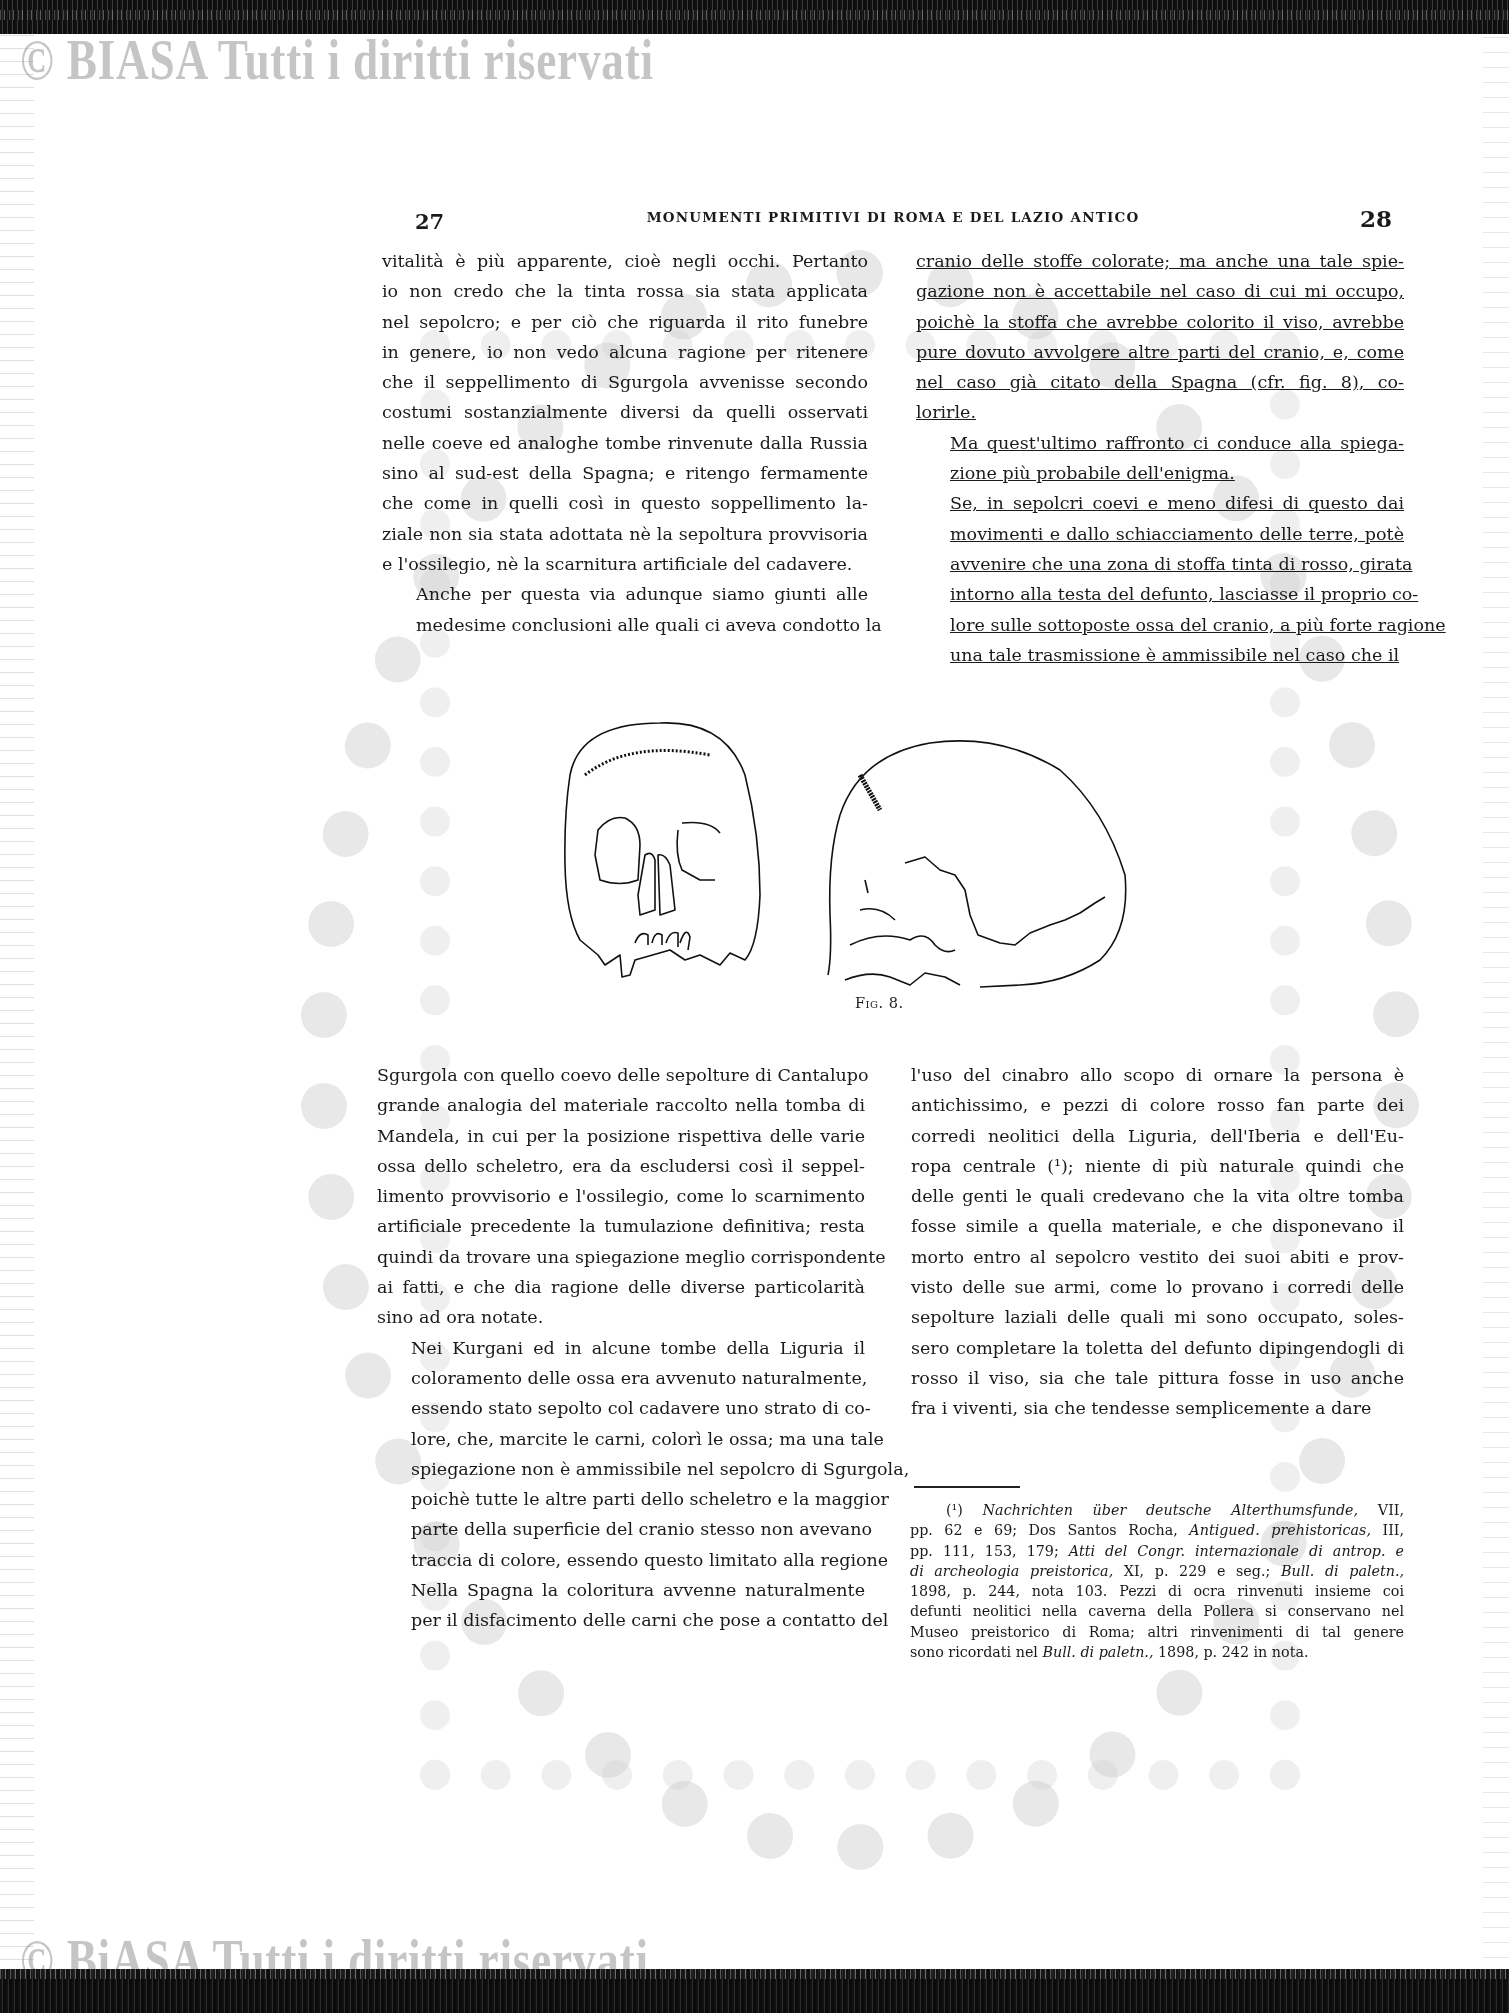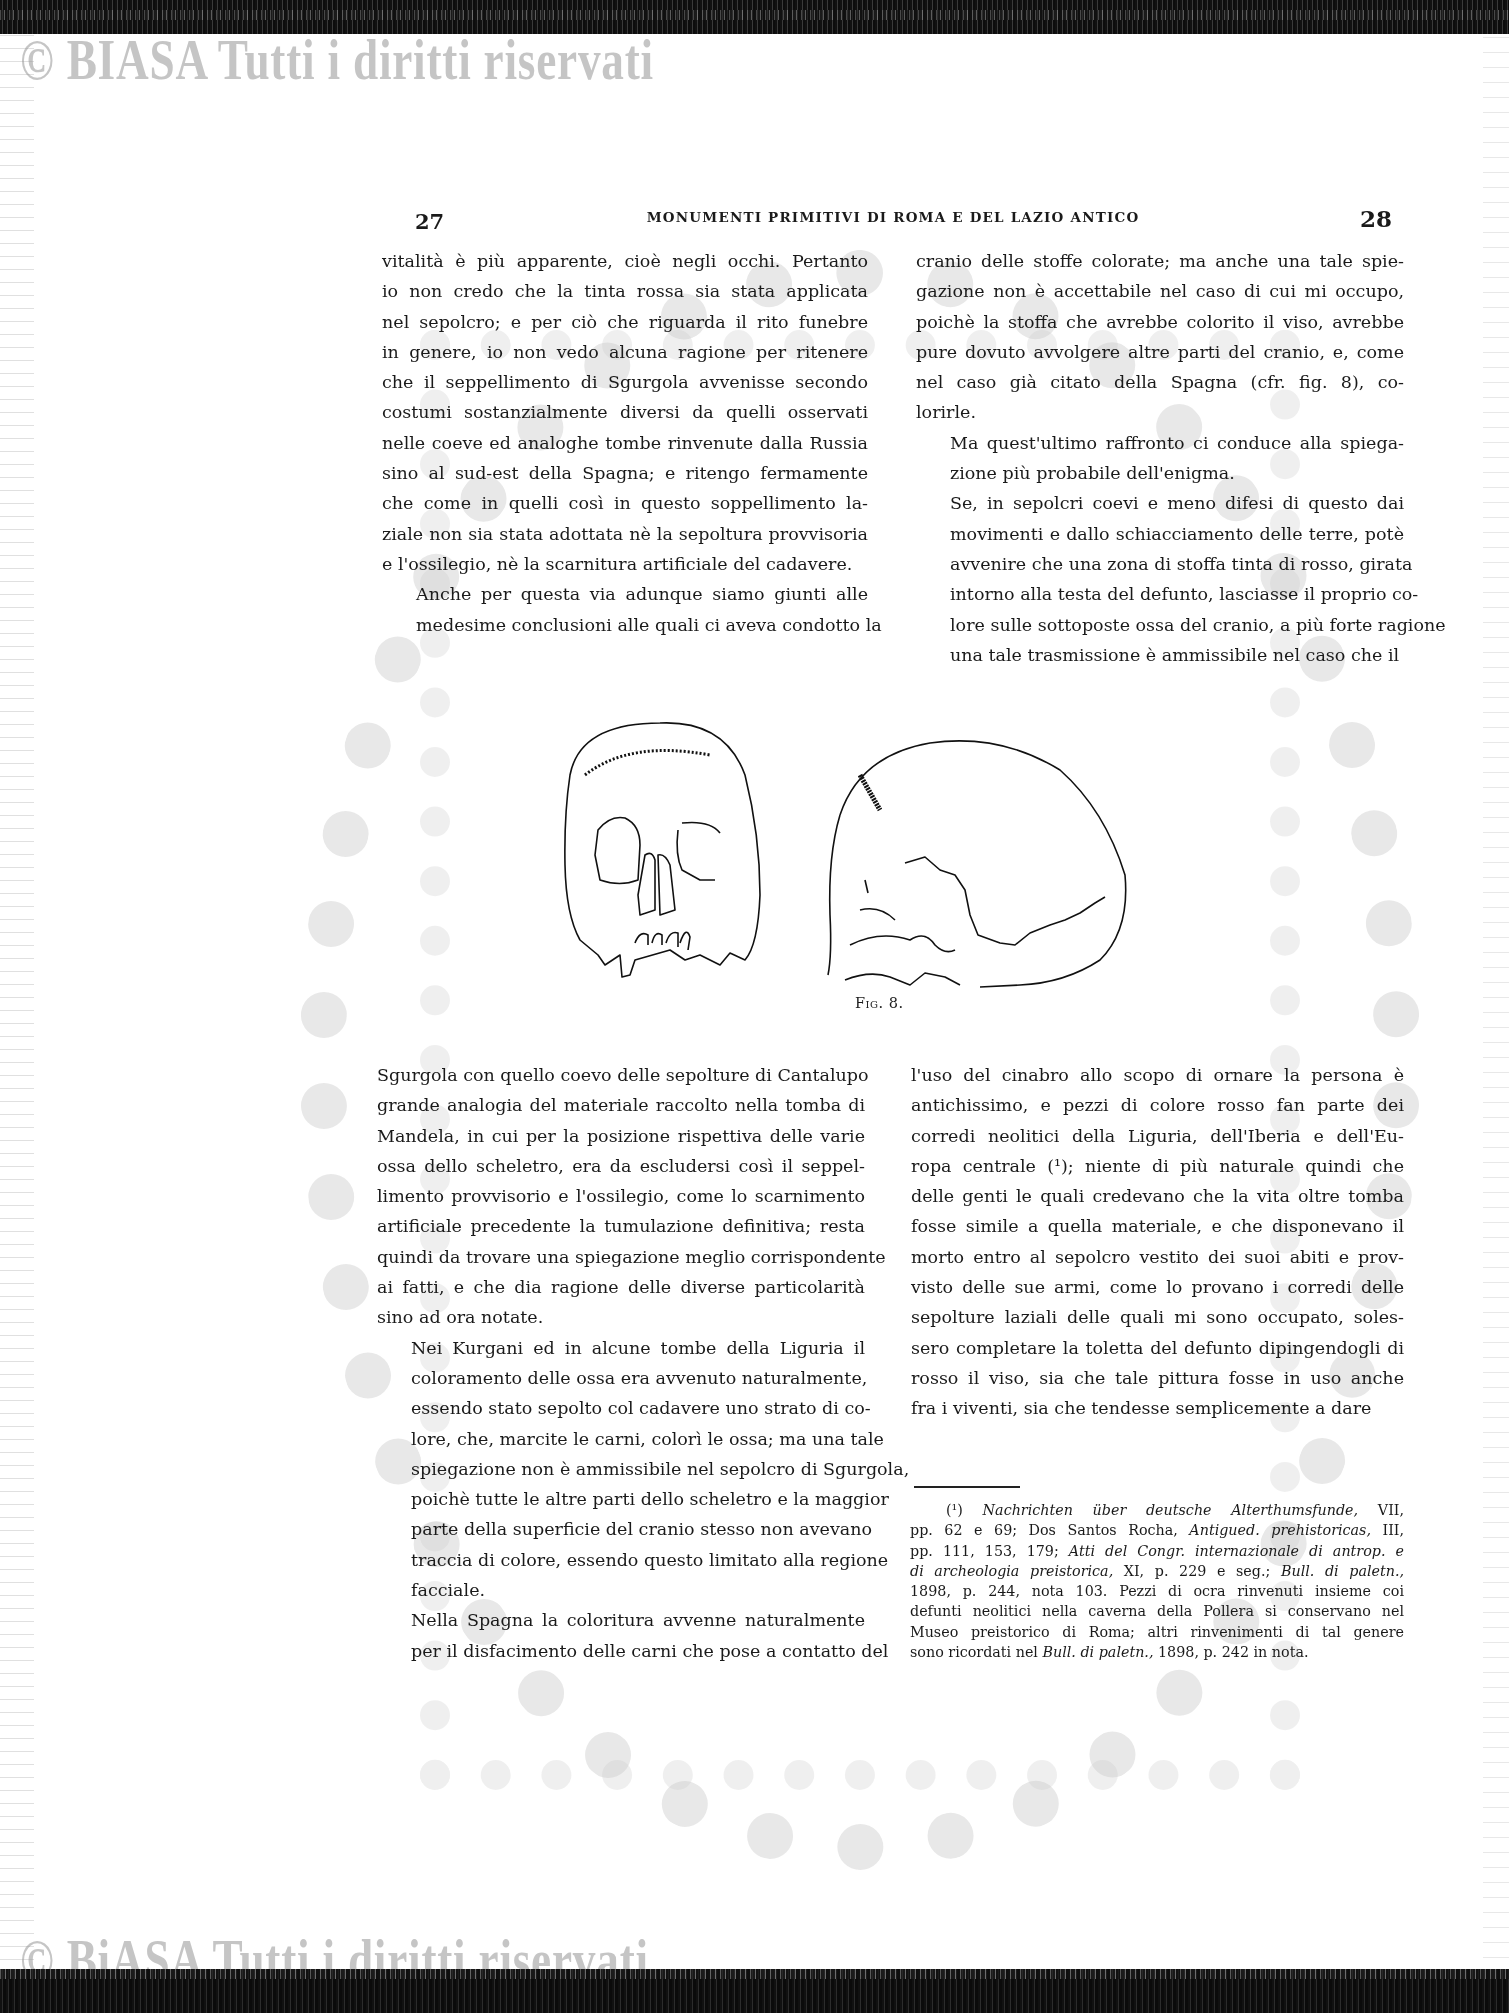--- a/index.html
+++ b/index.html
@@ -60,21 +60,21 @@
   }
   .col {
     position: absolute; font-size: 17.5px; line-height: 30.3px; text-align: justify;
     font-family: "DejaVu Serif", serif;
   }
   .col p { margin: 0; }
   .col p.indent { text-indent: 34px; }
   .col .line { display: block; text-align: justify; text-align-last: justify; white-space: nowrap; }
   .col .line.last { text-align-last: left; }
   .c1 { left: 382px; top: 246px; width: 486px; }
-  .c2 { left: 916px; top: 246px; width: 488px; }
+  .c2 { left: 916px; top: 246px; width: 488px; text-decoration: underline; }
   .c3 { left: 377px; top: 1060px; width: 488px; }
   .c4 { left: 911px; top: 1060px; width: 493px; }
   .figure {
     position: absolute; left: 560px; top: 715px; width: 660px; height: 300px;
   }
   .fig-caption {
     position: absolute; left: 855px; top: 995px; font-size: 14.5px; letter-spacing: .5px;
     font-variant: small-caps;
   }
   .fn-rule {
@@ -185,21 +185,20 @@
     </p>
   <p class="indent">
       <span class="line">Nei Kurgani ed in alcune tombe della Liguria il</span>
       <span class="line">coloramento delle ossa era avvenuto naturalmente,</span>
       <span class="line">essendo stato sepolto col cadavere uno strato di co-</span>
       <span class="line">lore, che, marcite le carni, colorì le ossa; ma una tale</span>
       <span class="line">spiegazione non è ammissibile nel sepolcro di Sgurgola,</span>
       <span class="line">poichè tutte le altre parti dello scheletro e la maggior</span>
       <span class="line">parte della superficie del cranio stesso non avevano</span>
       <span class="line">traccia di colore, essendo questo limitato alla regione</span>
-      <span class="line last">facciale.</span>
     </p>
   <p class="indent">
       <span class="line">Nella Spagna la coloritura avvenne naturalmente</span>
       <span class="line last">per il disfacimento delle carni che pose a contatto del</span>
     </p>
 </div>
 
 <div class="col c4">
   <p>
       <span class="line">l'uso del cinabro allo scopo di ornare la persona è</span>

